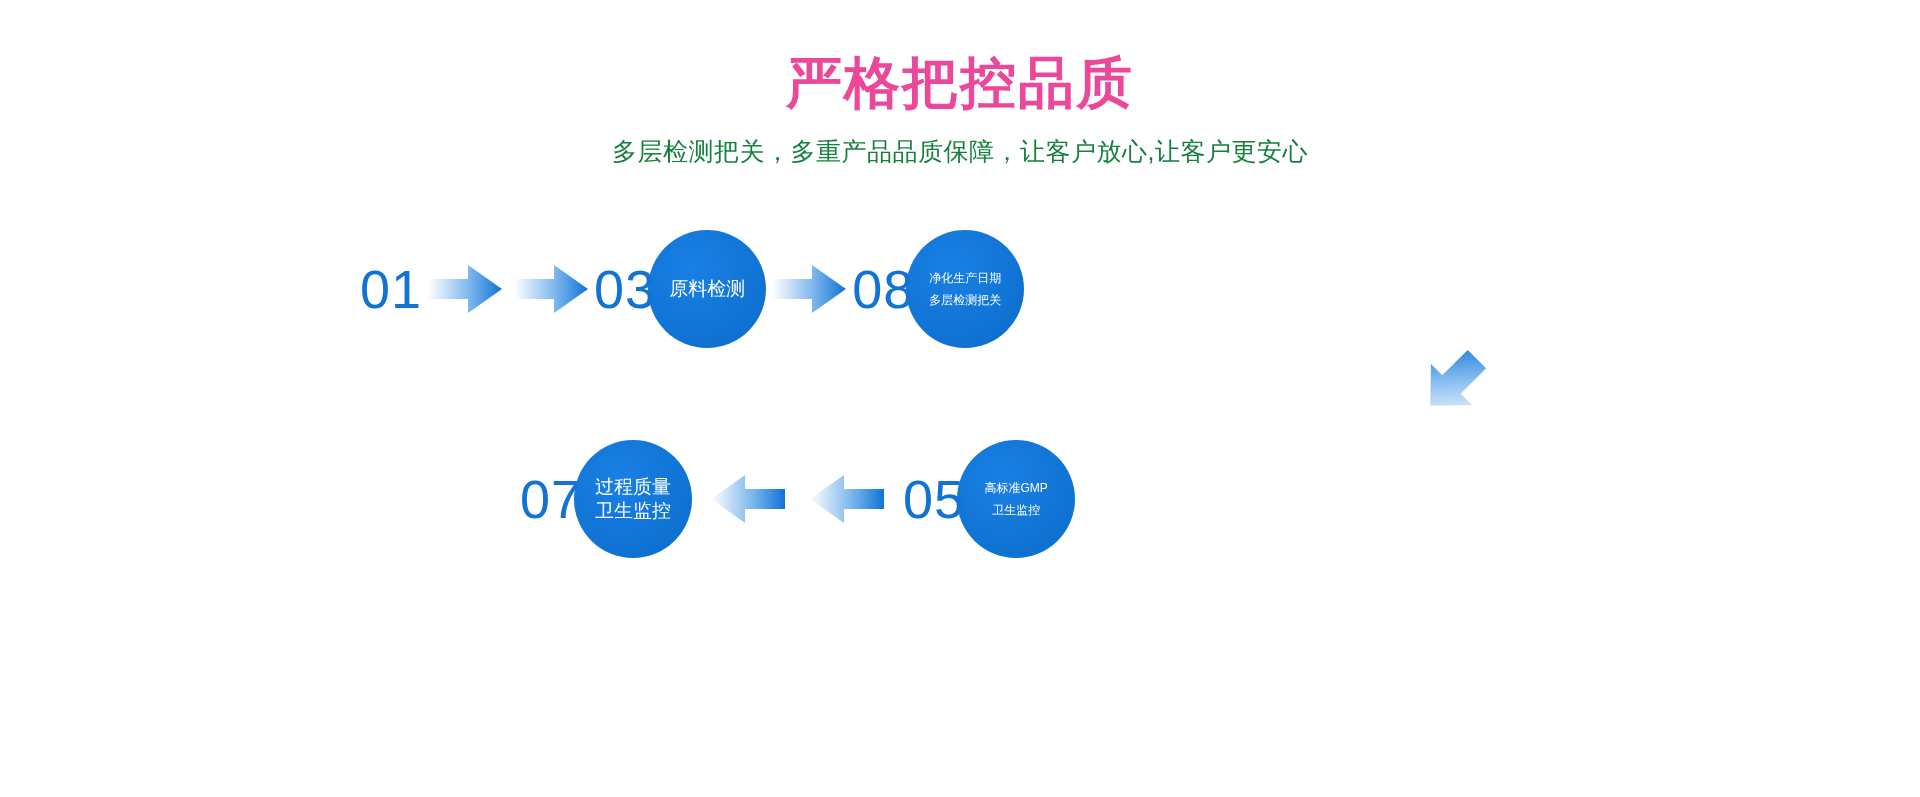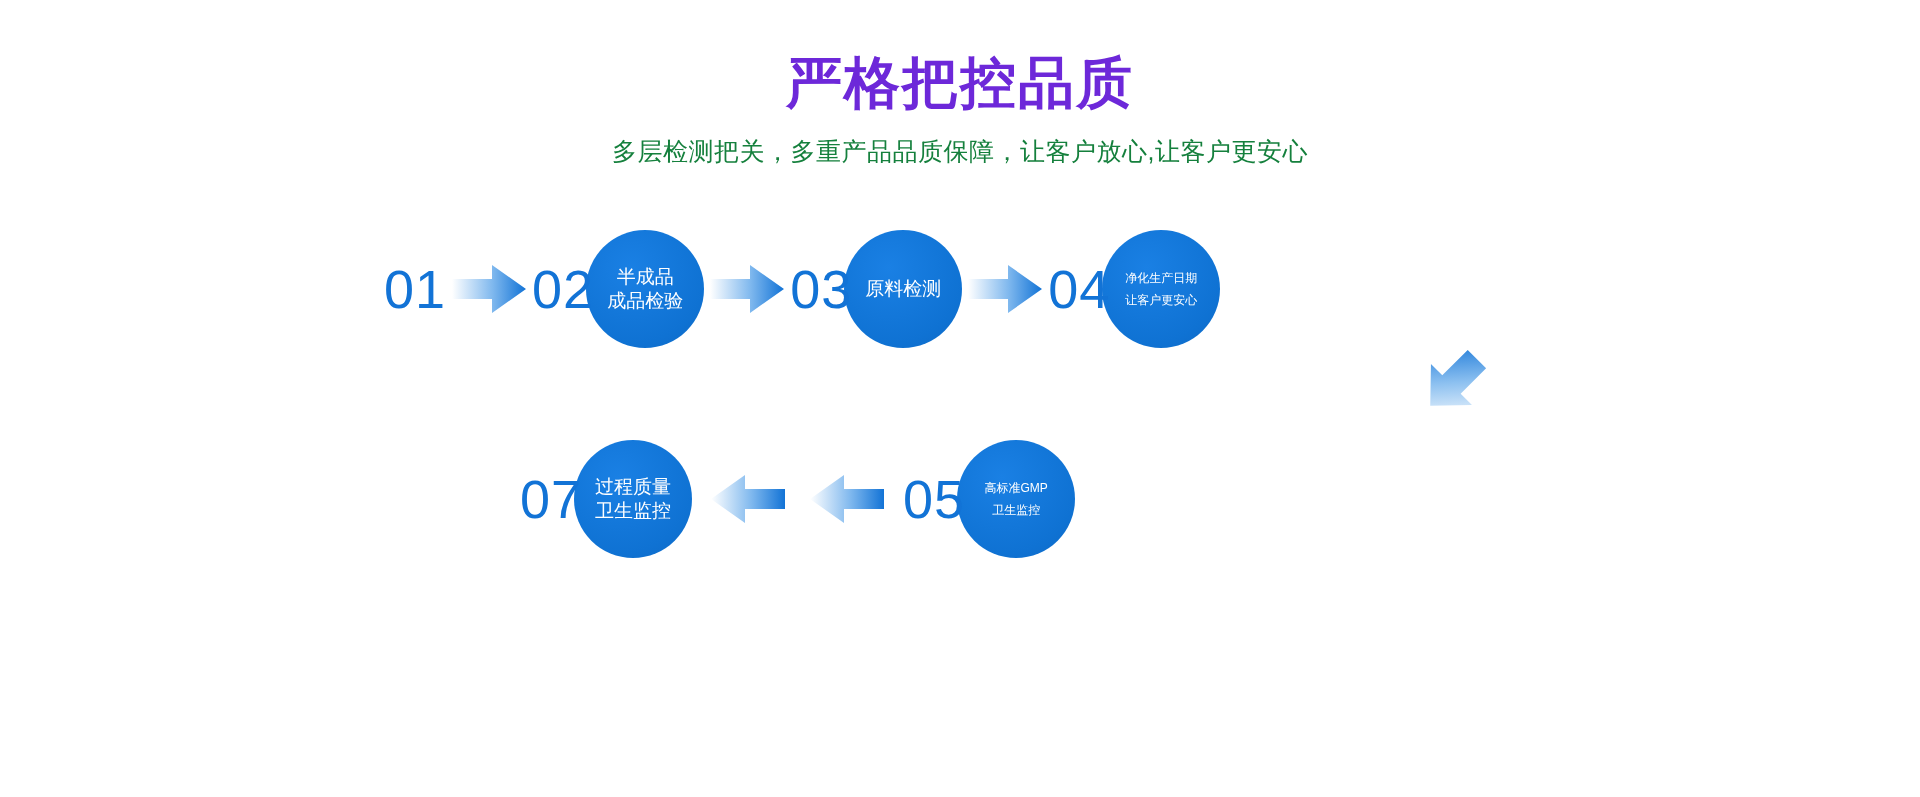--- a/index.html
+++ b/index.html
@@ -30,21 +30,21 @@
     width: 1920px;
     text-align: center;
   }
   .title {
     margin: 0;
     padding-top: 50px;
     font-size: 56px;
     line-height: 66px;
     font-weight: 700;
     letter-spacing: 2px;
-    color: #6d28d9;
+    color: #ec4899;
     font-family: "Liberation Sans", "DejaVu Sans", sans-serif;
   }
   .subtitle {
     margin: 0;
     padding-top: 18px;
     font-size: 25px;
     line-height: 34px;
     font-weight: 400;
     color: #15803d;
     letter-spacing: 0.5px;
@@ -60,21 +60,20 @@
   }
 
   .row {
     position: absolute;
     display: flex;
     align-items: center;
   }
   .row-one {
     left: 360px;
     top: 20px;
-    margin-left: 24px;
   }
   .row-two {
     left: 520px;
     top: 230px;
     gap: 13px;
   }
 
   
   .step {
     display: flex;
@@ -163,27 +162,20 @@
             <linearGradient id="gradR1" x1="0" y1="0" x2="1" y2="0">
               <stop offset="0%" stop-color="#ffffff"></stop>
               <stop offset="55%" stop-color="#7fb8ee"></stop>
               <stop offset="100%" stop-color="#1273d6"></stop>
             </linearGradient>
           </defs>
           <path d="M0,16 L40,16 L40,2 L74,26 L40,50 L40,36 L0,36 Z" fill="url(#gradR1)"></path>
         </svg>
       </div>
 
-      <div class="step">
-        <span class="step-num">02</span>
-        <div class="bubble">
-          <span class="line">半成品</span>
-          <span class="line">成品检验</span>
-        </div>
-      </div>
 
       <div class="arrow">
         <svg width="74" height="52" viewBox="0 0 74 52" xmlns="http://www.w3.org/2000/svg">
           <defs>
             <linearGradient id="gradR2" x1="0" y1="0" x2="1" y2="0">
               <stop offset="0%" stop-color="#ffffff"></stop>
               <stop offset="55%" stop-color="#7fb8ee"></stop>
               <stop offset="100%" stop-color="#1273d6"></stop>
             </linearGradient>
           </defs>
@@ -205,24 +197,24 @@
               <stop offset="0%" stop-color="#ffffff"></stop>
               <stop offset="55%" stop-color="#7fb8ee"></stop>
               <stop offset="100%" stop-color="#1273d6"></stop>
             </linearGradient>
           </defs>
           <path d="M0,16 L40,16 L40,2 L74,26 L40,50 L40,36 L0,36 Z" fill="url(#gradR3)"></path>
         </svg>
       </div>
 
       <div class="step">
-        <span class="step-num">04</span>
+        <span class="step-num">08</span>
         <div class="bubble small">
           <span class="line">净化生产日期</span>
-          <span class="line">让客户更安心</span>
+          <span class="line">多层检测把关</span>
         </div>
       </div>
     </div>
 
     <div class="diag-arrow">
       <svg width="86" height="86" viewBox="0 0 86 86" xmlns="http://www.w3.org/2000/svg">
         <defs>
           <linearGradient id="gradD" x1="1" y1="0" x2="0" y2="1">
             <stop offset="0%" stop-color="#ffffff"></stop>
             <stop offset="50%" stop-color="#8cc0f0"></stop>

